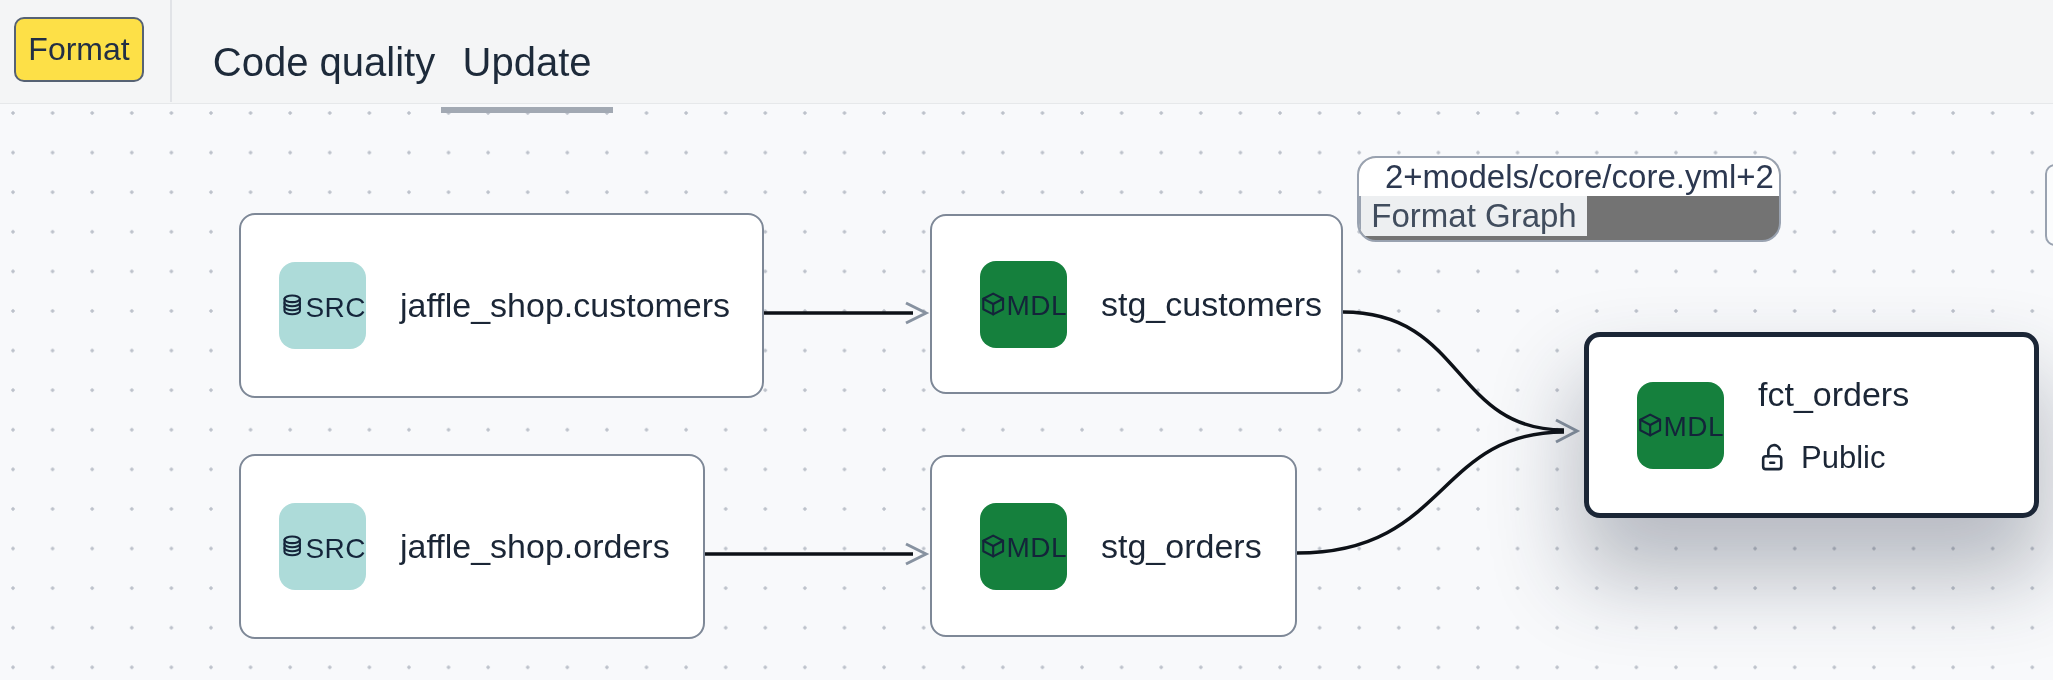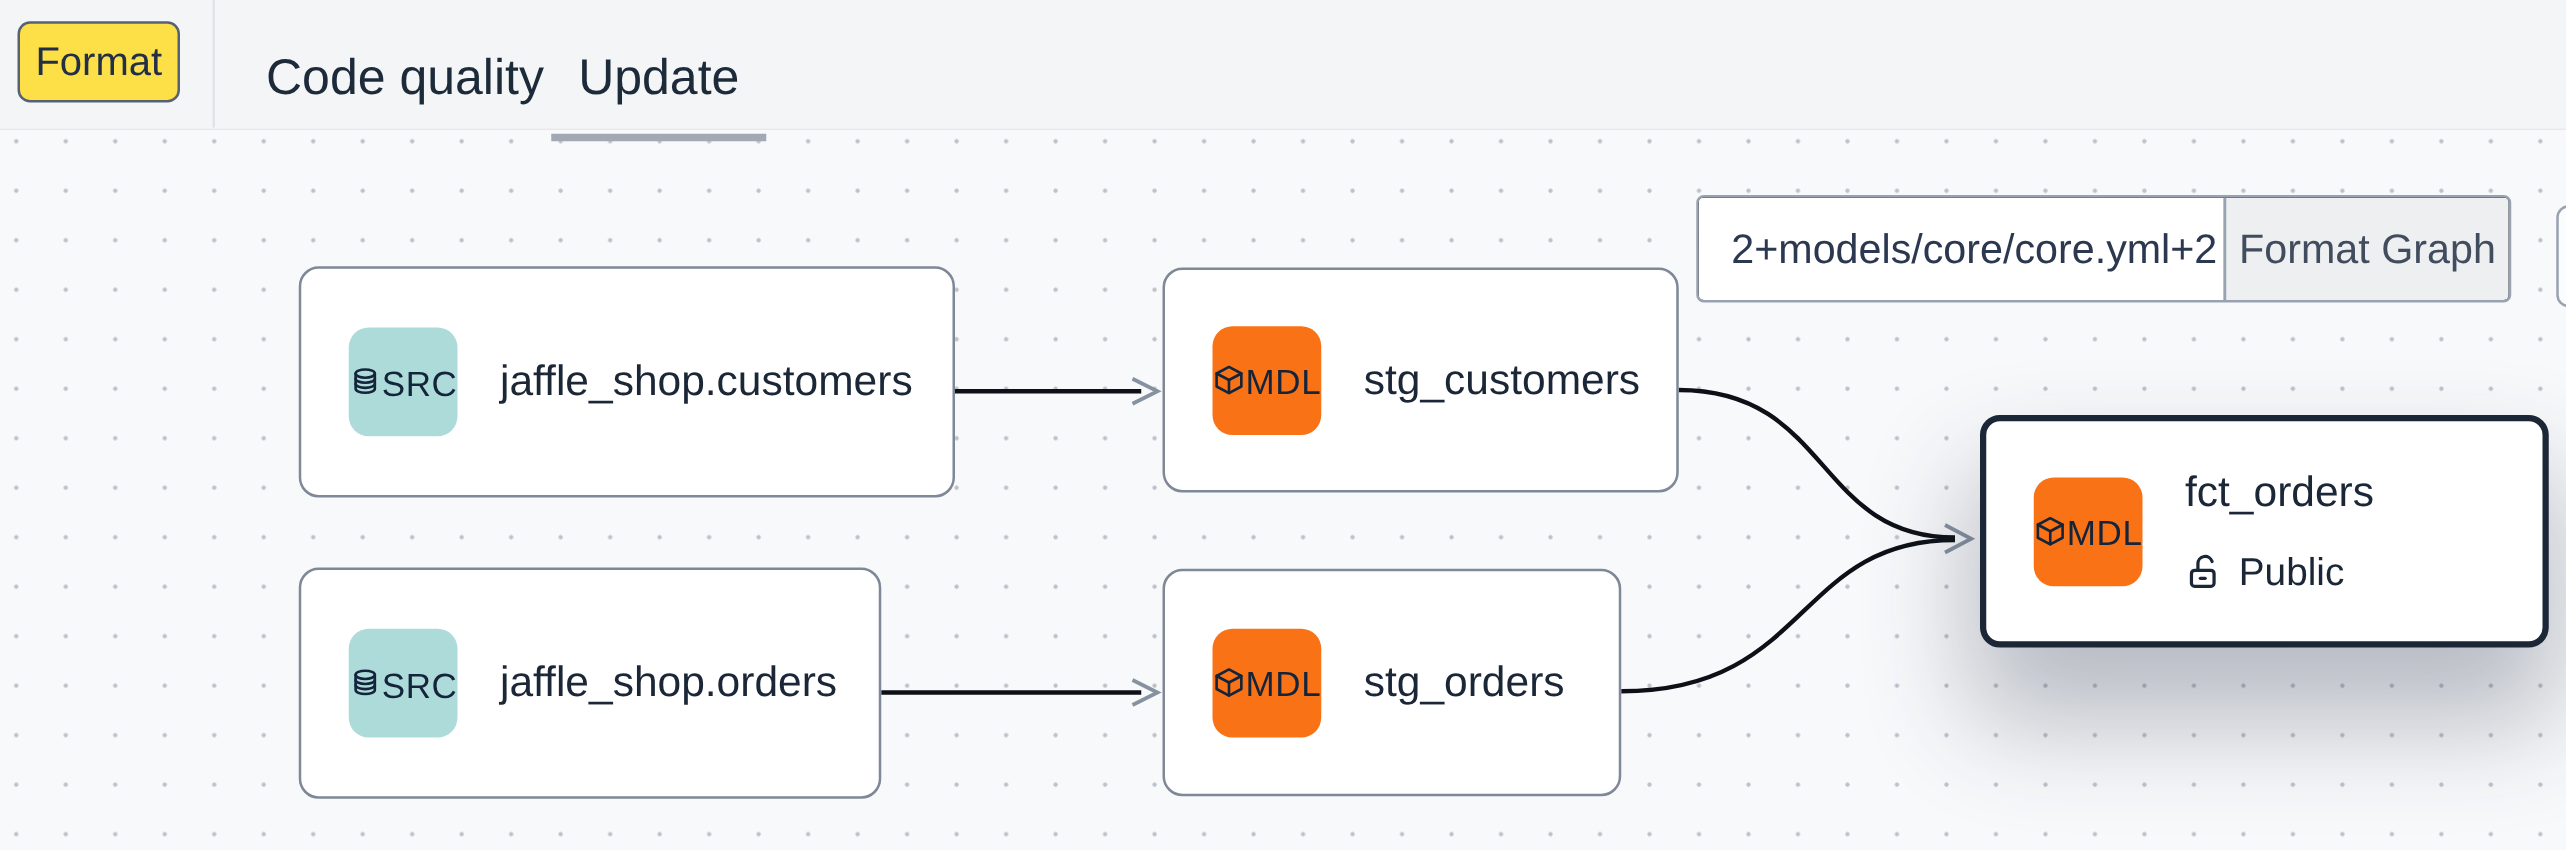--- a/index.html
+++ b/index.html
@@ -57,34 +57,34 @@
   .node.selected{
     border:5px solid #1b2636;
     box-shadow:0 52px 85px 8px rgba(35,45,65,0.30);
     z-index:3;
   }
   .badge{
     width:87px;height:87px;border-radius:16px;flex:none;
     display:flex;flex-direction:row;align-items:center;justify-content:center;
   }
   .badge.src{background:#addbd9;}
-  .badge.mdl{background:#f97316;}
+  .badge.mdl{background:#15803d;margin-left:10px;}
   .badge svg{width:38px;height:38px;stroke:#14243a;fill:none;stroke-width:1.9;stroke-linecap:round;stroke-linejoin:round;}
   .badge-label{font-size:28px;line-height:1;color:#14243a;margin-top:4px;letter-spacing:0.5px;}
   .node-title{font-size:34px;color:#1b2636;white-space:nowrap;}
   .node-text{display:flex;flex-direction:column;justify-content:flex-end;}
   .node-sub{display:flex;align-items:center;gap:12px;margin-top:26px;font-size:31px;color:#1b2636;}
   .node-sub svg{width:31px;height:31px;stroke:#1b2636;fill:none;stroke-width:2;stroke-linecap:round;stroke-linejoin:round;}
 
   
   .selector{
     position:absolute;left:1357px;top:156px;height:86px;
     display:flex;align-items:stretch;
-    border:2.5px solid #99a2b0;border-radius:6px;overflow:hidden;
-    background:#000000;z-index:5;box-sizing:border-box;
+    border:2.5px solid #99a2b0;border-radius:19px;overflow:hidden;
+    background:#737373;z-index:5;box-sizing:border-box;flex-direction:column;
   }
   .selector-input{
     width:394px;border:none;outline:none;background:#ffffff;
     font-family:inherit;font-size:33px;color:#2c3850;padding:0 0 0 26px;
   }
   .update-btn{
     width:228px;background:#edeff1;border:none;border-left:2.5px solid #99a2b0;
     font-family:inherit;font-size:33px;color:#414d5e;cursor:pointer;
   }
   .edge-sliver{

